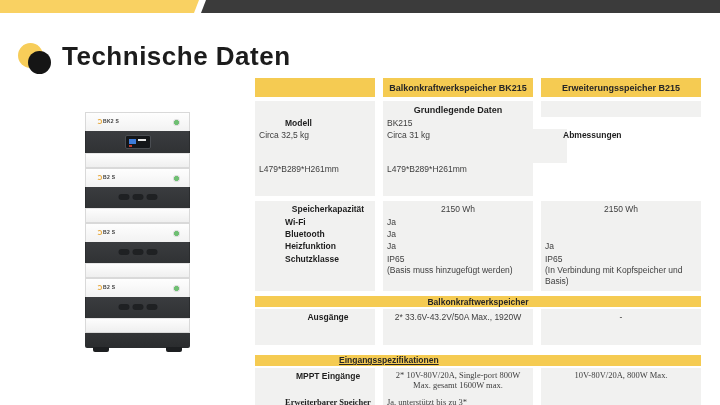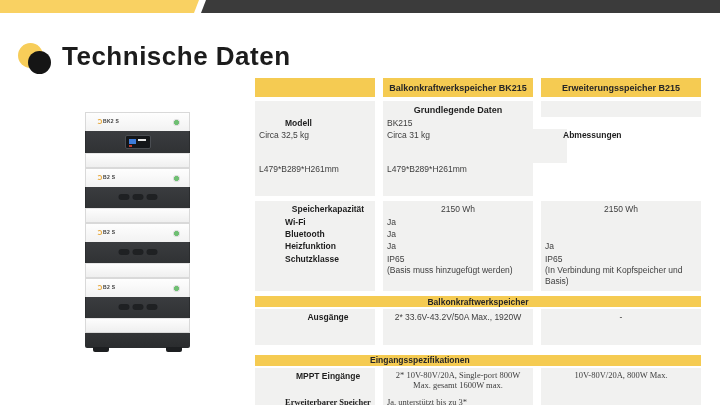--- a/index.html
+++ b/index.html
@@ -56,21 +56,21 @@
   .block{margin-bottom:5px;}
   .cell{background:#F1F1F0;padding:0 4px;line-height:12.4px;}
   .cell.lab{padding-left:30px;font-weight:bold;color:#1E1E1E;}
   .cell.sectitle{font-weight:bold;font-size:9px;color:#1E1E1E;line-height:14px;}
   .cell.pt{padding-top:2px;text-align:center;} .cell.pb{padding-bottom:21px;}
   .cell.note{line-height:10.5px;padding-bottom:5px;color:#3E3E3E;}
   .cell.multi{line-height:10.5px;padding-top:2px;padding-bottom:4px;font-family:Liberation Serif, serif;}
   .band{height:11px;background:#F5CB52;display:flex;align-items:center;font-weight:bold;
         font-size:8.5px;color:#262626;margin-bottom:2px;}
   .band.center{justify-content:center;}
-  .band.left{padding-left:115px;box-sizing:border-box;}
+  .band.left{padding-left:84px;box-sizing:border-box;text-decoration:underline;}
   .sp6{height:5px;}
 </style>
 </head>
 <body>
 
 <div id="stage">
 
   <div class="bar-yellow"></div>
   <div class="bar-dark"></div>
 

